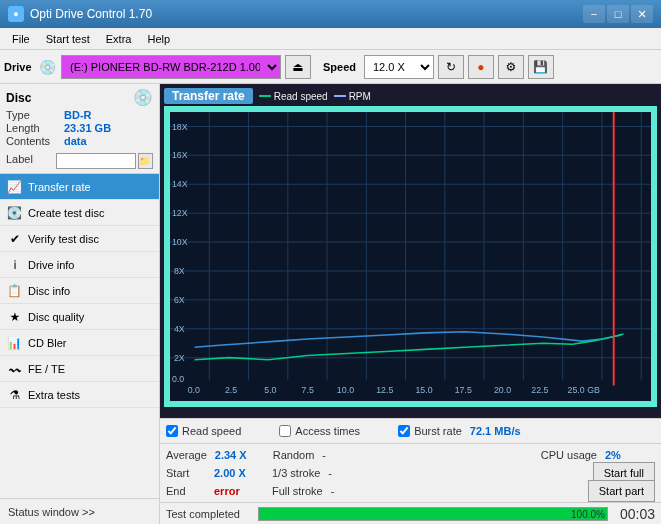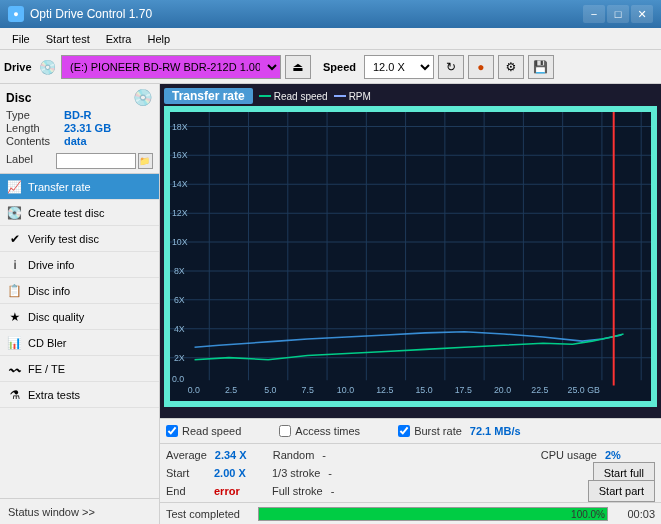--- a/index.html
+++ b/index.html
@@ -341,21 +341,21 @@
       background: #00cc44;
     }
     .progress-pct {
       position: absolute;
       right: 2px;
       top: 0;
       font-size: 10px;
       color: #333;
       line-height: 14px;
     }
-    .timer { font-size: 11px; color: #333; min-width: 35px; text-align: right; }
+    .timer { font-size: 14px; color: #333; min-width: 35px; text-align: right; }
   </style>
 </head>
 <body>
 
 <div class="title-bar">
   <span class="title-bar-icon">●</span>
   <span class="title-bar-text">Opti Drive Control 1.70</span>
   <div class="title-bar-buttons">
     <button class="title-bar-btn">−</button>
     <button class="title-bar-btn">□</button>

